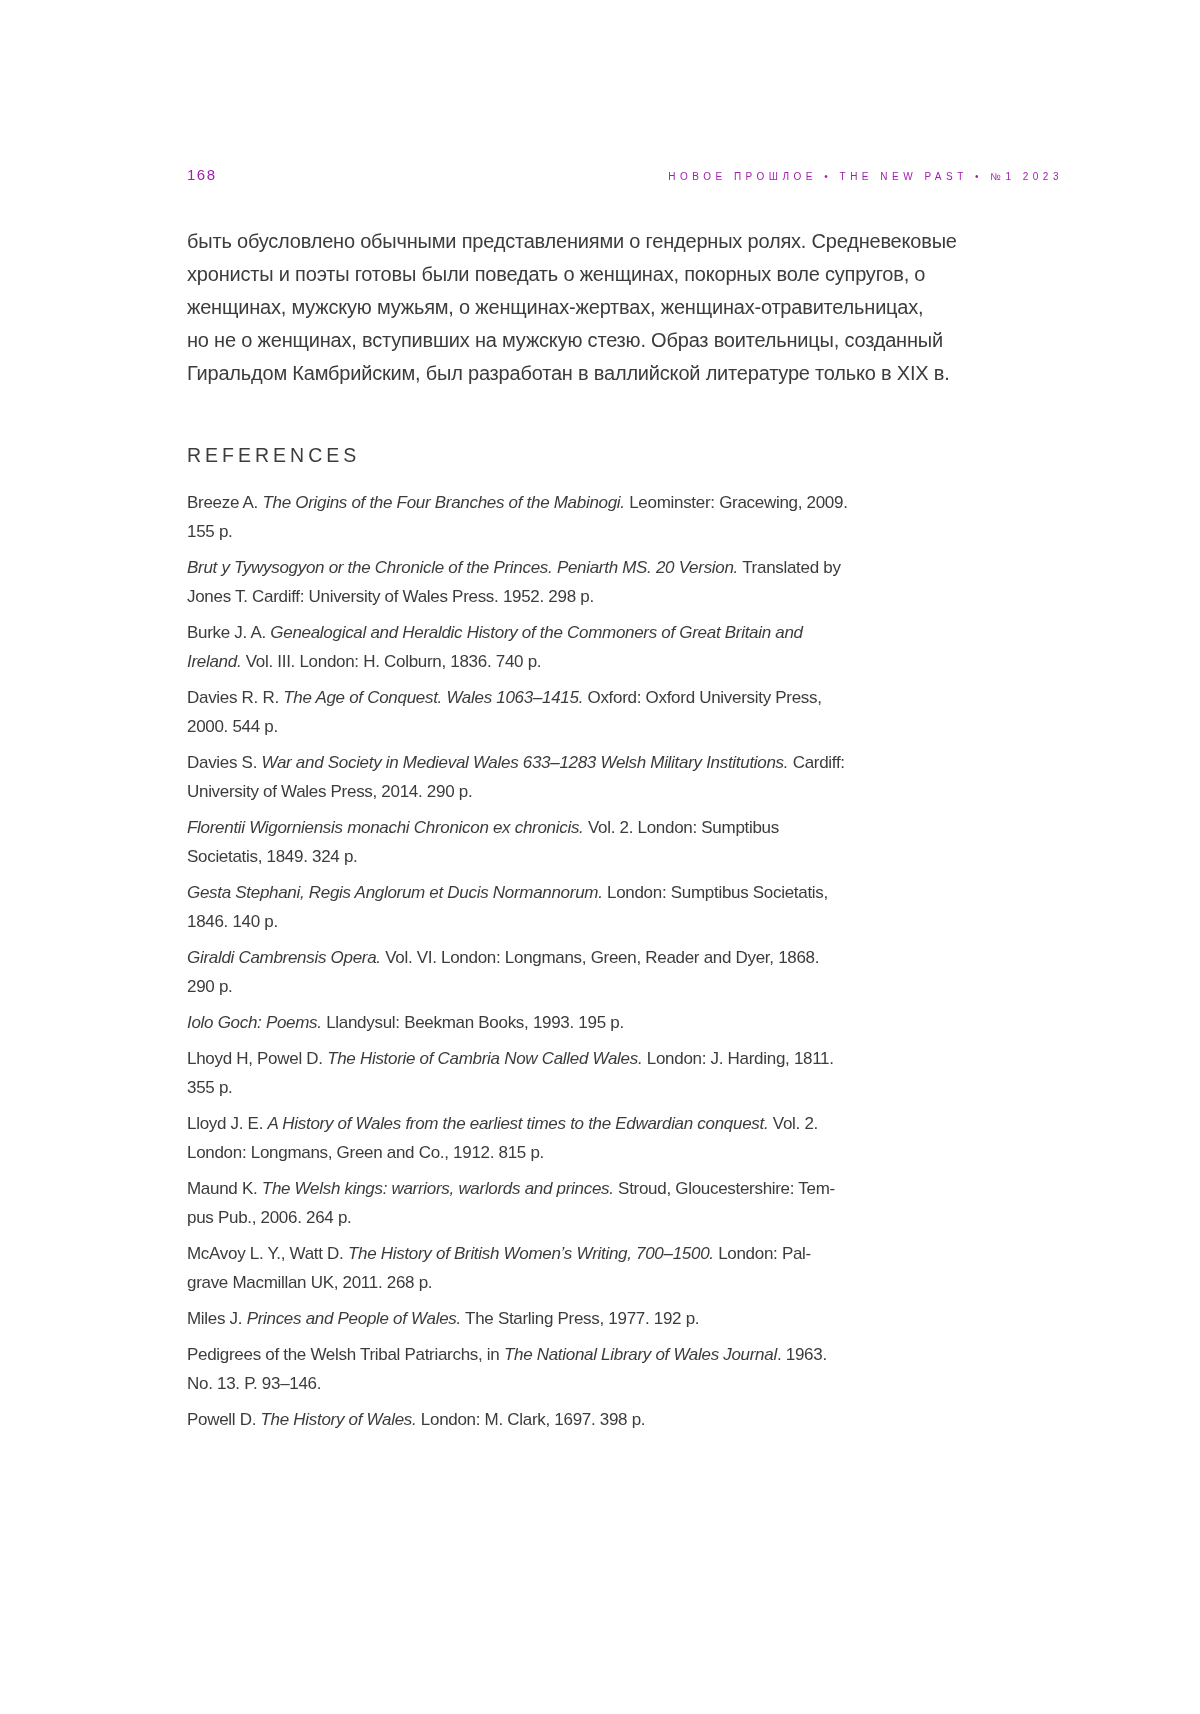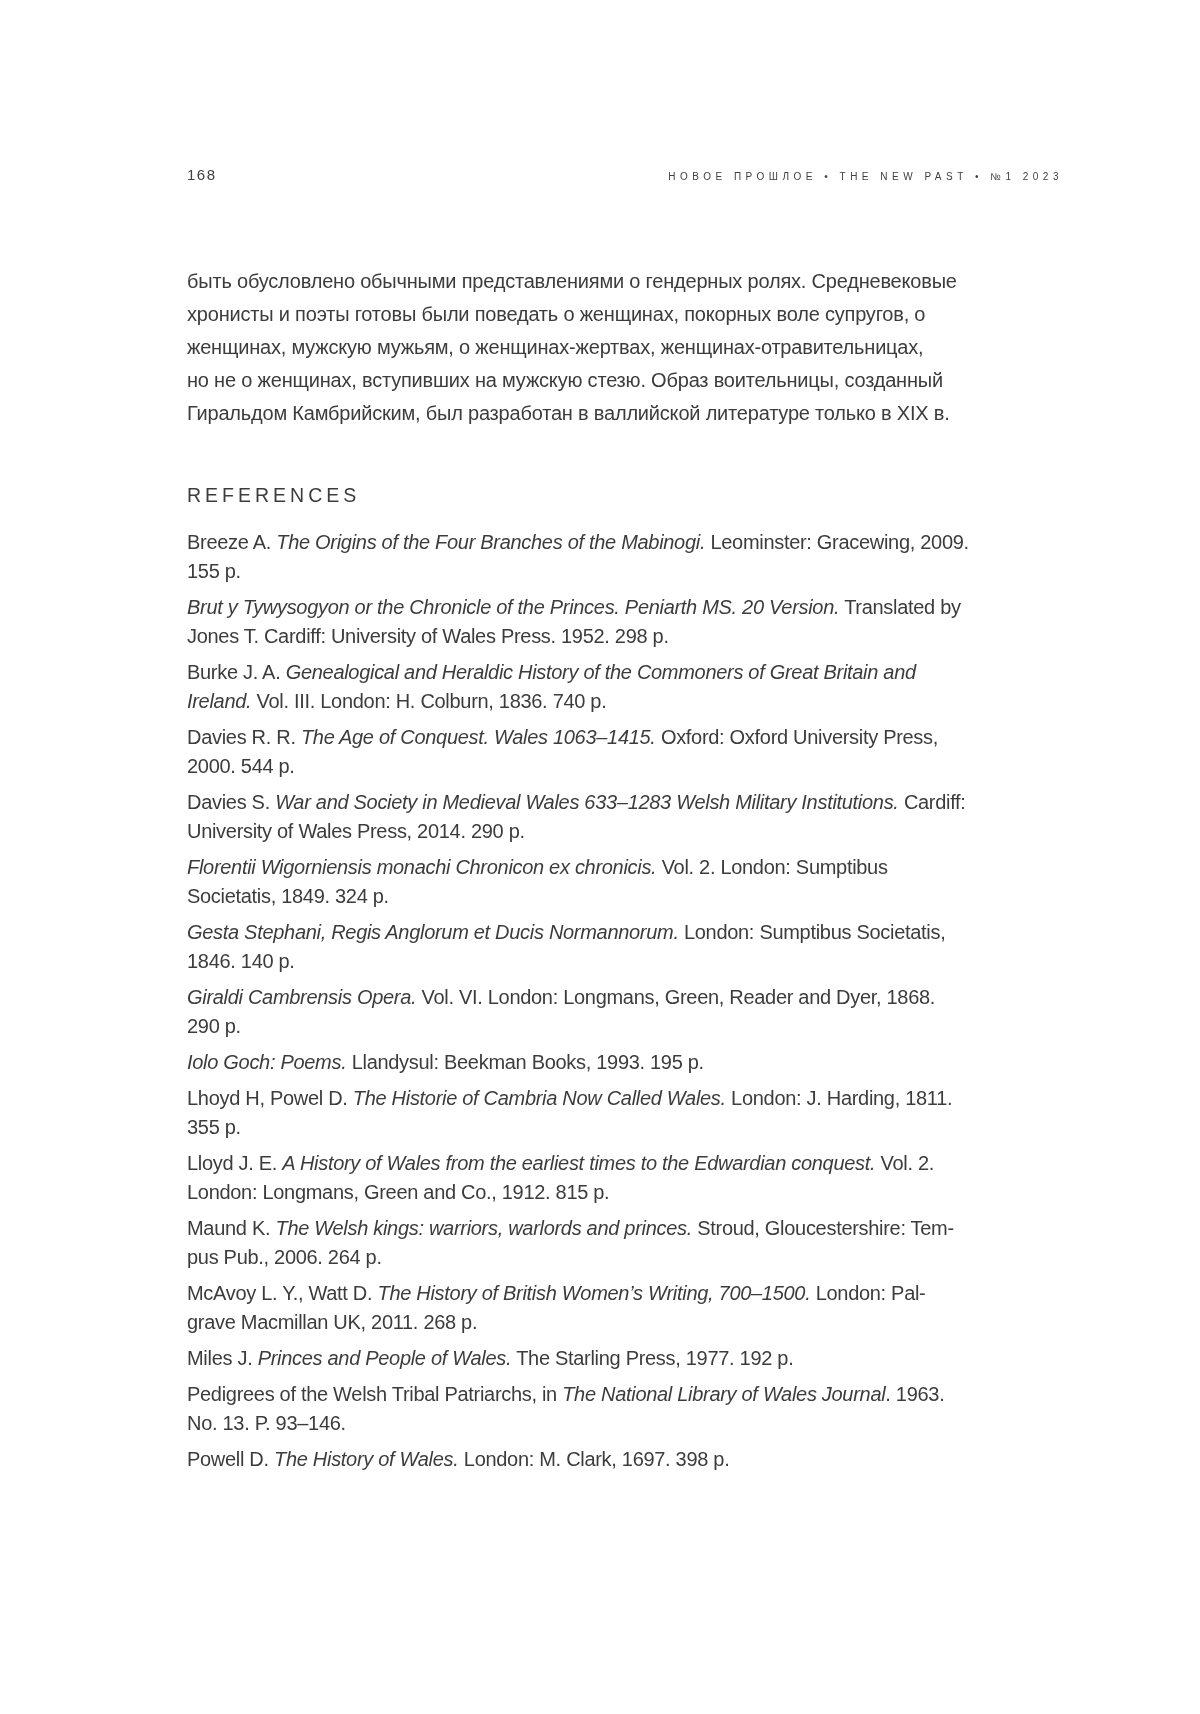--- a/index.html
+++ b/index.html
@@ -19,50 +19,50 @@
     margin-left: 187px;
     width: 876px;
   }
   .page-header {
     display: flex;
     justify-content: space-between;
     align-items: baseline;
     padding-top: 166px;
     font-size: 15px;
     line-height: 17px;
-    color: #404040;
+    color: #a21caf;
   }
   .page-number {
     letter-spacing: 1.5px;
   }
   .journal-title {
     font-size: 10px;
     letter-spacing: 4.5px;
     white-space: nowrap;
   }
   .body-paragraph {
-    margin-top: 80px;
+    margin-top: 40px;
     font-size: 20px;
     line-height: 33px;
     letter-spacing: -0.2px;
   }
   .line {
     white-space: nowrap;
   }
   .refs-heading {
     margin: 54px 0 5px 0;
     font-size: 19.5px;
     line-height: 23px;
     font-weight: 400;
     letter-spacing: 4px;
     color: #3c3c3c;
   }
   .refs-list {
     margin-top: 21px;
-    font-size: 20px;
+    font-size: 17px;
     line-height: 29px;
     letter-spacing: -0.3px;
   }
   .ref {
     margin-bottom: 7px;
   }
   .ref .i {
     font-style: italic;
   }
 </style>

